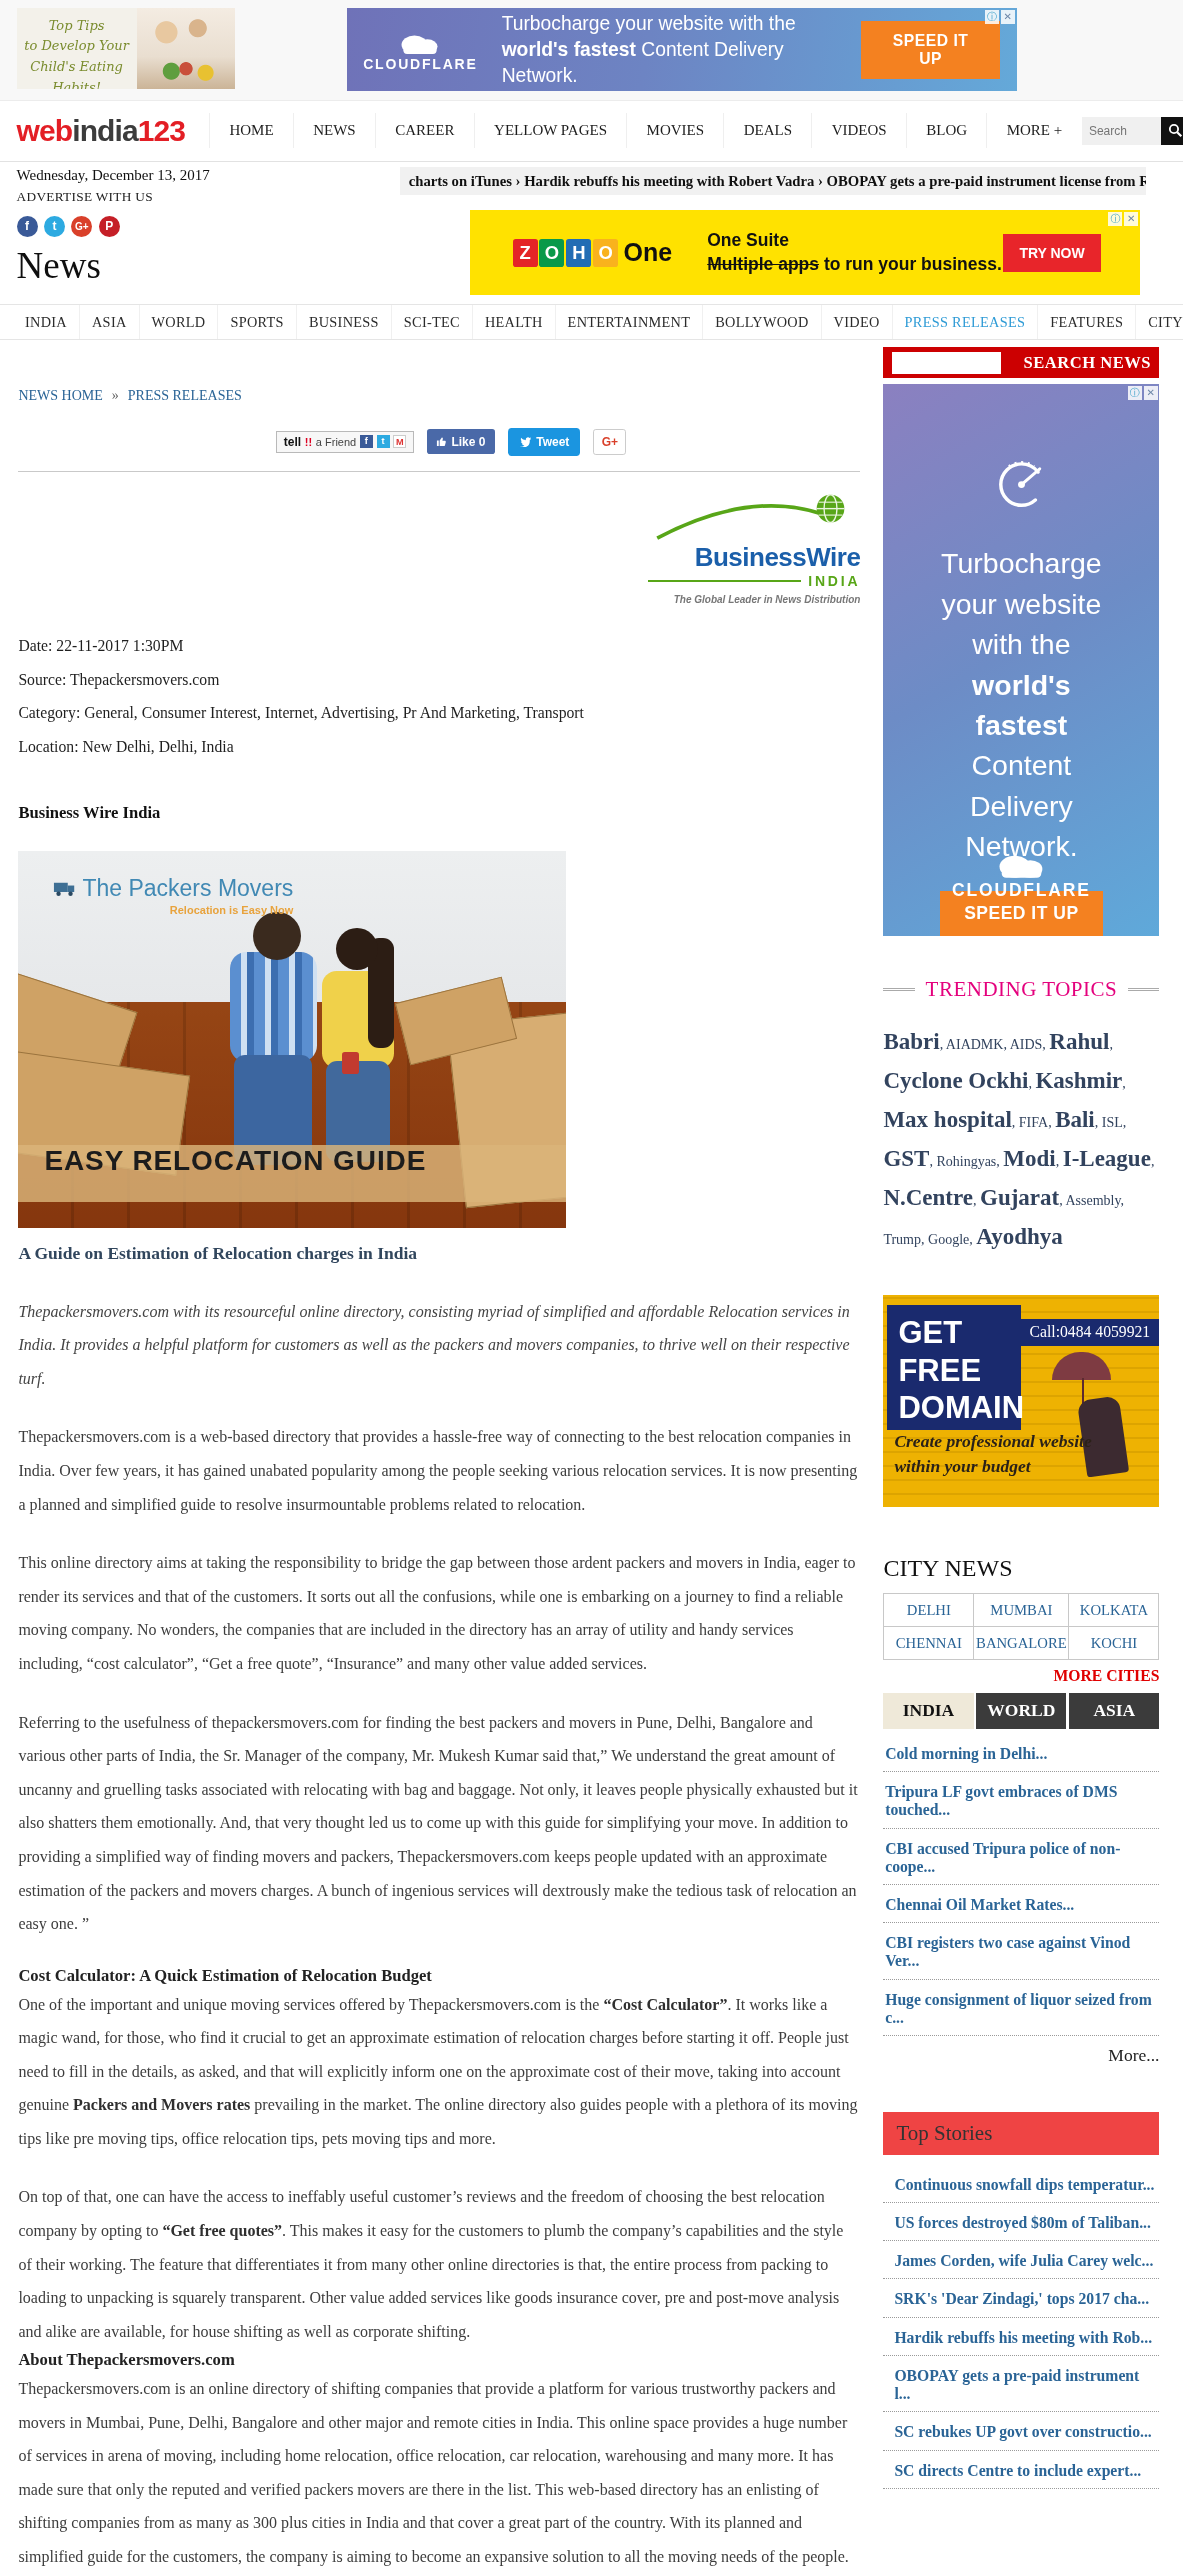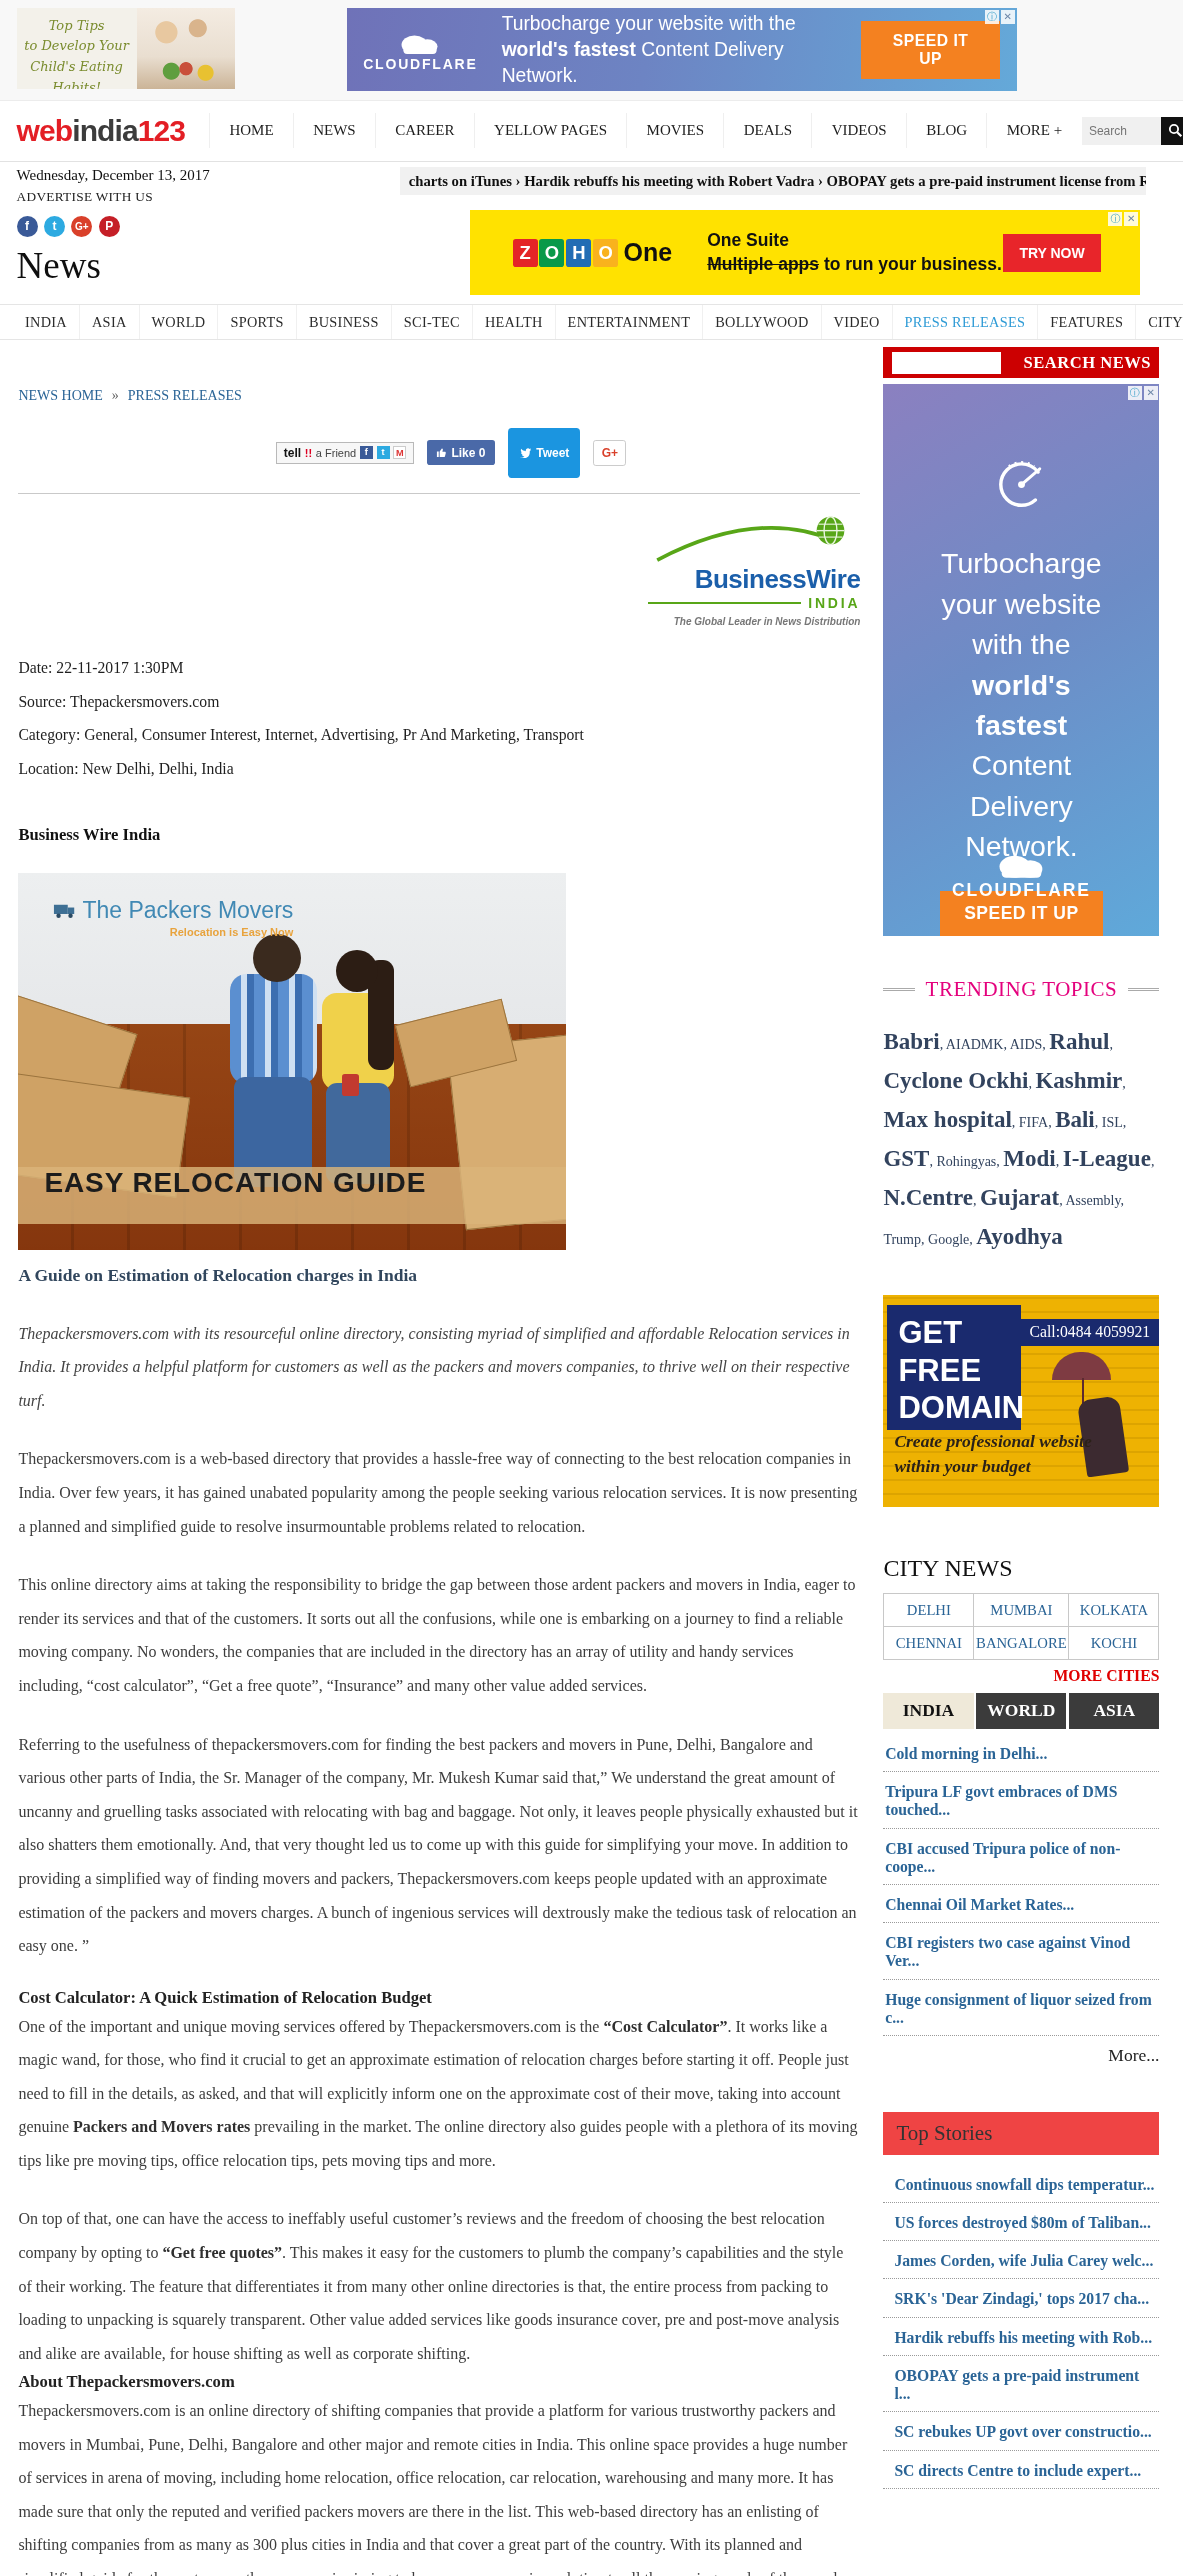--- a/index.html
+++ b/index.html
@@ -78,21 +78,21 @@
   .breadcrumb .bc-link { color:#2a6496; cursor:pointer; }
   .breadcrumb .sep { color:#666; margin:0 5.5px; }
   h1.art-title { margin-top:31px; font-size:28.5px; line-height:1.55; color:#0c0c0c; font-weight:500; }
   .share-row { margin:24px 0 13px 258px; display:flex; align-items:center; gap:13px; }
   .tellafriend { display:flex; align-items:center; border:0.9px solid #b9b9b9; background:#f7f7f7; padding:2.8px 6.4px; font-family:"Liberation Sans",sans-serif; font-size:11px; color:#444; cursor:pointer; gap:3.7px; }
   .tellafriend .tell { font-weight:bold; color:#111; font-size:12px; }
   .tellafriend .bang { color:#d02; font-weight:bold; }
   .mini { width:13px; height:13px; color:#fff; font-size:9.2px; line-height:13px; text-align:center; font-family:"Liberation Sans",sans-serif; font-weight:bold; }
   .mini.f { background:#3a5a98; } .mini.t { background:#2daae1; } .mini.m { background:#fff; color:#d33; border:0.9px solid #ccc; }
   .fb-like { background:#4a69a8; color:#fff; border:none; border-radius:2.8px; font-family:"Liberation Sans",sans-serif; font-weight:bold; font-size:12px; padding:5.5px 9.2px; display:flex; align-items:center; gap:4.6px; cursor:pointer; }
-  .tweet-btn { background:#1b95e0; color:#fff; border:none; border-radius:3.7px; font-family:"Liberation Sans",sans-serif; font-weight:bold; font-size:12px; padding:18px 11px; display:flex; align-items:center; gap:4.6px; cursor:pointer; }
+  .tweet-btn { background:#1b95e0; color:#fff; border:none; border-radius:3.7px; font-family:"Liberation Sans",sans-serif; font-weight:bold; font-size:12px; padding:7px 11px; display:flex; align-items:center; gap:4.6px; cursor:pointer; }
   .gplus-btn { background:#fff; border:0.9px solid #ccc; border-radius:2.8px; color:#d9402a; font-family:"Liberation Sans",sans-serif; font-weight:bold; font-size:12px; padding:4.6px 7.4px; cursor:pointer; }
   .art-divider { border:none; border-top:0.9px solid #c9c9c9; margin:14.7px 0 0; }
 
   .bw-wrap { display:flex; justify-content:flex-end; margin-top:20px; }
   .bw-logo { width:212px; text-align:right; }
   .bw-name { font-family:"Liberation Sans",sans-serif; font-weight:bold; font-size:26px; color:#1b5faa; letter-spacing:-0.5px; line-height:1; }
   .bw-india-row { display:flex; align-items:center; margin-top:3.7px; }
   .bw-india-row .gline { flex:1; border-top:2.8px solid #58a618; }
   .bw-india { font-family:"Liberation Sans",sans-serif; font-weight:bold; color:#58a618; font-size:14px; letter-spacing:2.8px; margin-left:7.4px; }
   .bw-tag { font-family:"Liberation Sans",sans-serif; font-style:italic; font-weight:bold; color:#777; font-size:10px; margin-top:4.6px; }

